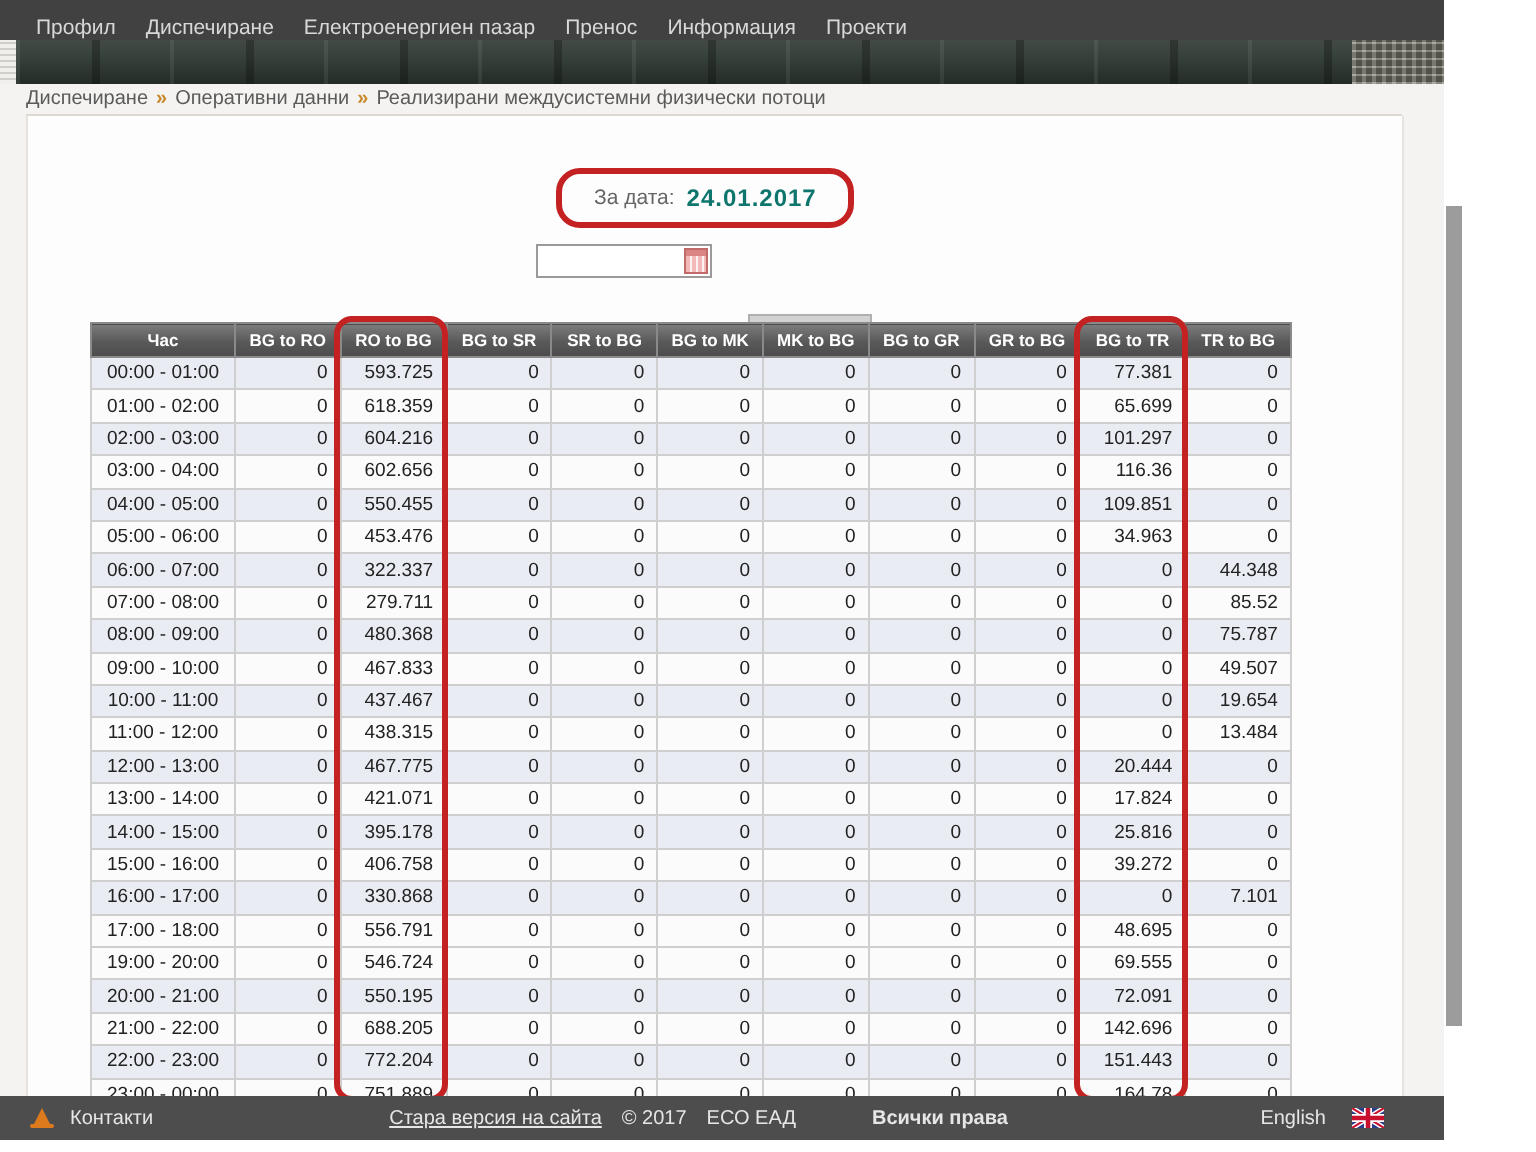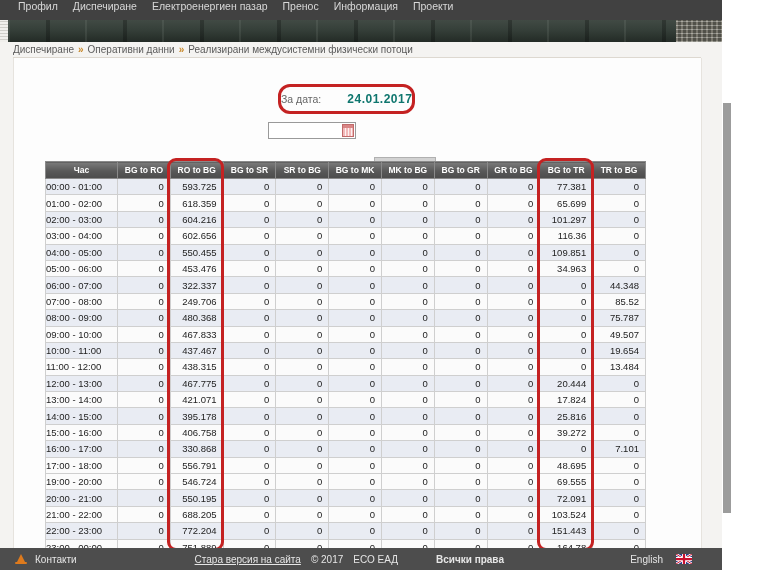--- a/index.html
+++ b/index.html
@@ -1,21 +1,21 @@
 <!DOCTYPE html>
 <html><head>
 <meta charset="utf-8">
 <style>
   html,body{margin:0;padding:0;}
   body{width:768px;height:576px;position:relative;overflow:hidden;background:#fff;
        font-family:"Liberation Sans",sans-serif;-webkit-font-smoothing:antialiased;}
 
   
   .topnav{position:absolute;top:0;left:0;width:722px;height:20px;background:#414141;
-          display:flex;align-items:flex-start;gap:15px;padding-left:18px;box-sizing:border-box;}
+          display:flex;align-items:flex-end;gap:15px;padding-left:18px;box-sizing:border-box;}
   .nav-item{font-size:10.5px;color:#d8d8d8;cursor:pointer;white-space:nowrap;}
 
   
   .edge-strip{position:absolute;top:20px;left:0;width:8px;height:22px;
       background:repeating-linear-gradient(0deg,#f0efec 0 2px,#cfcec9 2px 3px);}
   .banner{position:absolute;top:20px;left:8px;width:714px;height:22px;overflow:hidden;
       background:linear-gradient(180deg,#414a44 0%,#353f39 45%,#232b26 100%);}
   .banner .pylons{position:absolute;inset:0;
       background:repeating-linear-gradient(90deg,rgba(190,200,190,.10) 0 2px,rgba(0,0,0,0) 2px 38px,rgba(0,0,0,.25) 38px 42px,rgba(0,0,0,0) 42px 77px);}
   .banner .lattice{position:absolute;right:0;top:0;width:46px;height:22px;
@@ -29,21 +29,21 @@
          border-left:1px solid #e6e3de;border-right:1px solid #e6e3de;}
 
   .breadcrumb{position:absolute;top:44px;left:13px;width:675px;text-align:left;
               font-size:10px;color:#5a5a5a;white-space:nowrap;}
   .breadcrumb .sep{color:#c8882a;font-weight:bold;padding:0 4px;}
   .breadcrumb .crumb{cursor:pointer;}
   .rule{position:absolute;top:57px;left:13px;width:688px;border-top:1px solid #ddd8d0;}
 
   
   .date-box{position:absolute;top:84px;left:278px;height:24px;border:3px solid #c42222;
-            border-radius:12px;display:flex;align-items:center;padding:0 0;background:transparent;gap:20px;}
+            border-radius:12px;display:flex;align-items:center;padding:0 16px;background:transparent;}
   .date-label{font-size:10.5px;color:#666;margin-right:6px;}
   .date-value{font-size:12px;font-weight:bold;color:#0f766e;letter-spacing:.5px;}
 
   
   .date-input{position:absolute;top:122px;left:268px;width:88px;height:17px;box-sizing:border-box;
               border:1px solid #9a9a9a;background:#fff;font-size:10px;padding:1px 16px 1px 3px;}
   .cal-icon{position:absolute;top:124px;left:342px;width:12px;height:13px;border:1px solid #c06a6a;
             background:#f2b9b9;box-sizing:border-box;cursor:pointer;
             background-image:linear-gradient(#d98585 0 3px,transparent 3px),
               repeating-linear-gradient(90deg,transparent 0 2px,rgba(255,255,255,.8) 2px 3px);}
@@ -53,21 +53,21 @@
 
   
   table.flows{position:absolute;top:161px;left:45px;width:600px;border-collapse:collapse;
               table-layout:fixed;border:1px solid #a8a8a8;}
   table.flows col.hour{width:72px;}
   table.flows col.val{width:52.8px;}
   table.flows th{height:16px;background:linear-gradient(180deg,#7b7b7b 0%,#585858 55%,#4c4c4c 100%);
       color:#fff;font-size:8.5px;font-weight:bold;border:1px solid #8a8a8a;padding:0;white-space:nowrap;}
   table.flows td{height:15.4px;font-size:9.5px;color:#222;border:1px solid #cfcfcf;
       padding:0 6px 0 0;white-space:nowrap;overflow:hidden;}
-  table.flows td.hour{padding:0;}
+  table.flows td.hour{text-align:center;padding:0;}
   table.flows td.num{text-align:right;}
   table.flows tr.odd td{background:#e9ecf3;}
   table.flows tr.even td{background:#fbfbfb;}
 
   
   .col-overlay{position:absolute;top:158px;height:393px;width:57px;border:3px solid #c42222;
                border-radius:9px;pointer-events:none;box-sizing:border-box;}
   .overlay-ro{left:167px;}
   .overlay-tr{left:537px;}
 
@@ -241,21 +241,21 @@
         <td class="num">0</td>
         <td class="num">0</td>
         <td class="num">0</td>
         <td class="num">0</td>
         <td class="num">0</td>
         <td class="num">44.348</td>
       </tr>
       <tr class="even">
         <td class="hour">07:00 - 08:00</td>
         <td class="num">0</td>
-        <td class="num">249.706</td>
+        <td class="num">279.711</td>
         <td class="num">0</td>
         <td class="num">0</td>
         <td class="num">0</td>
         <td class="num">0</td>
         <td class="num">0</td>
         <td class="num">0</td>
         <td class="num">0</td>
         <td class="num">85.52</td>
       </tr>
       <tr class="odd">
@@ -417,21 +417,21 @@
       <tr class="even">
         <td class="hour">21:00 - 22:00</td>
         <td class="num">0</td>
         <td class="num">688.205</td>
         <td class="num">0</td>
         <td class="num">0</td>
         <td class="num">0</td>
         <td class="num">0</td>
         <td class="num">0</td>
         <td class="num">0</td>
-        <td class="num">103.524</td>
+        <td class="num">142.696</td>
         <td class="num">0</td>
       </tr>
       <tr class="odd">
         <td class="hour">22:00 - 23:00</td>
         <td class="num">0</td>
         <td class="num">772.204</td>
         <td class="num">0</td>
         <td class="num">0</td>
         <td class="num">0</td>
         <td class="num">0</td>

